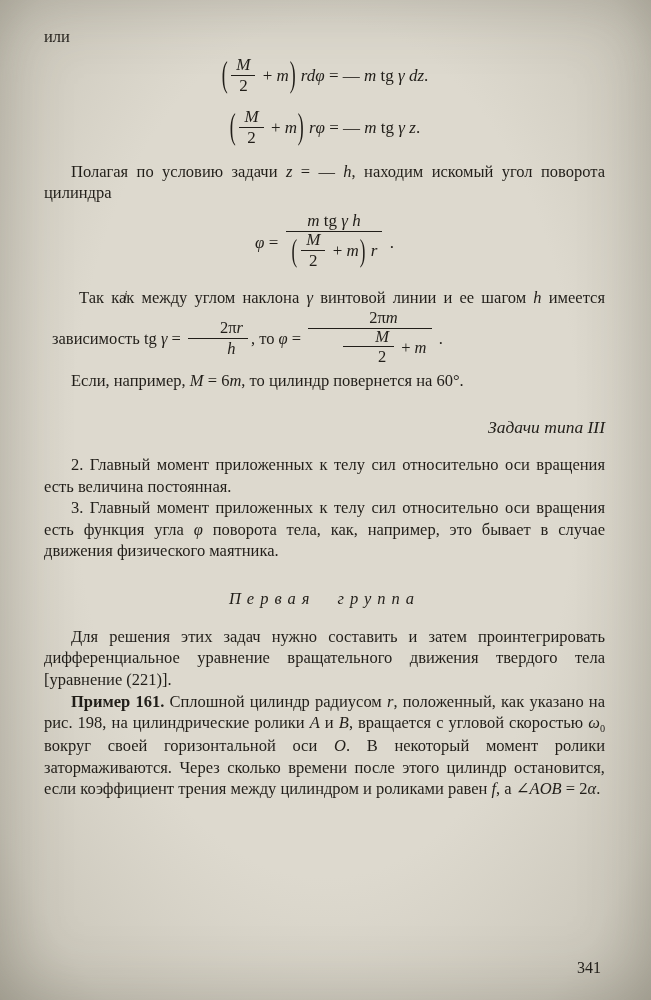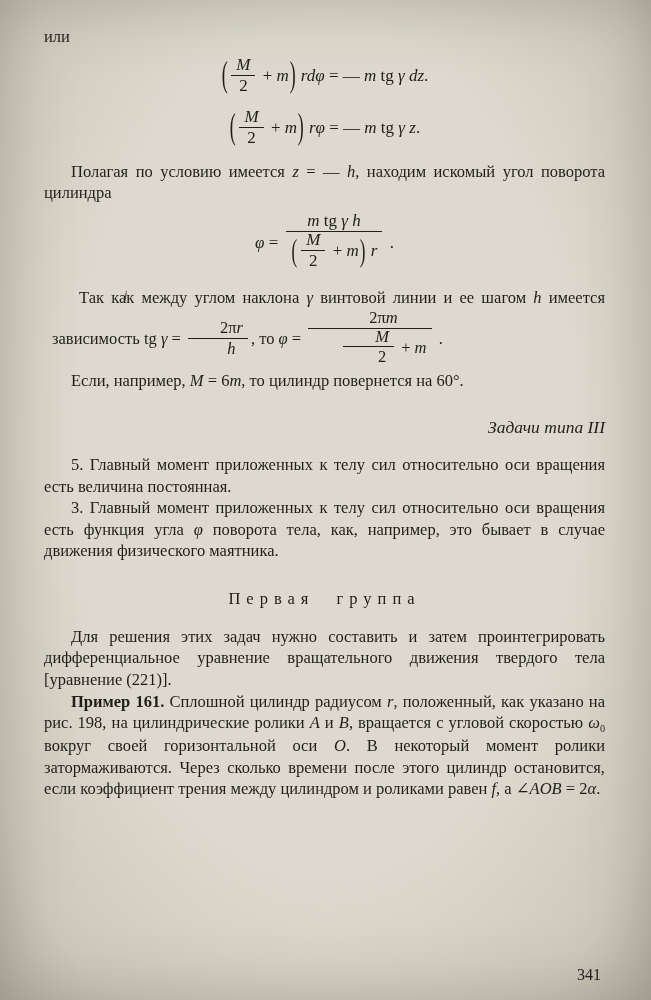--- a/index.html
+++ b/index.html
@@ -71,25 +71,26 @@
     font-size: 17.5px;
     margin: 24px 0 15px 0;
   }
   .heading-spaced {
     text-align: center;
     text-indent: 0;
     font-size: 16.5px;
     letter-spacing: 6px;
     word-spacing: 12px;
     margin: 26px 0 16px 0;
+    font-style: italic;
   }
   .page-number {
     position: absolute;
     right: 50px;
-    bottom: 16px;
+    bottom: 23px;
     font-size: 16px;
   }
   .artifact {
     position: absolute;
     left: 124px;
     top: 288px;
     font-size: 12px;
     font-style: italic;
     color: #3a372f;
   }
@@ -109,21 +110,21 @@
           <span class="fnum"><span class="i">M</span></span>
           <span class="fden"><span>2</span></span>
         </span><span> + </span><span class="i">m</span><span class="paren">)</span><span> </span><span class="i">r</span><span class="i">d</span><span class="i">φ</span><span> = — </span><span class="i">m</span><span> tg </span><span class="i">γ</span><span> </span><span class="i">d</span><span class="i">z</span><span>.</span></div>
 
 
     <div class="formula"><span class="paren">(</span><span class="frac">
           <span class="fnum"><span class="i">M</span></span>
           <span class="fden"><span>2</span></span>
         </span><span> + </span><span class="i">m</span><span class="paren">)</span><span> </span><span class="i">r</span><span class="i">φ</span><span> = — </span><span class="i">m</span><span> tg </span><span class="i">γ</span><span> </span><span class="i">z</span><span>.</span></div>
 
-    <p><span>Полагая по условию имеется </span><span class="i">z</span><span> = — </span><span class="i">h</span><span>, находим искомый угол поворота цилиндра</span></p>
+    <p><span>Полагая по условию задачи </span><span class="i">z</span><span> = — </span><span class="i">h</span><span>, находим искомый угол поворота цилиндра</span></p>
 
     <div class="formula"><span class="i">φ</span><span> = </span><span class="frac">
           <span class="fnum"><span class="i">m</span><span> tg </span><span class="i">γ</span><span> </span><span class="i">h</span></span>
           <span class="fden"><span class="paren">(</span><span class="frac">
               <span class="fnum"><span class="i">M</span></span>
               <span class="fden"><span>2</span></span>
             </span><span> + </span><span class="i">m</span><span class="paren">)</span><span> </span><span class="i">r</span></span>
         </span><span> .</span></div>
 
     <p class="para-relation"><span>Так как между углом наклона </span><span class="i">γ</span><span> винтовой линии и ее шагом </span><span class="i">h</span><span> имеется зависимость tg </span><span class="i">γ</span><span> = </span><span class="frac">
@@ -135,21 +136,21 @@
               <span class="fnum"><span class="i">M</span></span>
               <span class="fden"><span>2</span></span>
             </span><span> + </span><span class="i">m</span></span>
         </span><span> .</span></p>
 
     <p><span>Если, например, </span><span class="i">M</span><span> = 6</span><span class="i">m</span><span>, то цилиндр повернется на 60°.</span></p>
 
     <p class="heading-italic">Задачи типа III</p>
 
 
-    <p>5. Главный момент приложенных к телу сил относительно оси вращения есть величина постоянная.</p>
+    <p>2. Главный момент приложенных к телу сил относительно оси вращения есть величина постоянная.</p>
 
 
     <p><span>3. Главный момент приложенных к телу сил относительно оси вращения есть функция угла </span><span class="i">φ</span><span> поворота тела, как, например, это бывает в случае движения физического маятника.</span></p>
 
     <p class="heading-spaced">Первая группа</p>
 
     <p>Для решения этих задач нужно составить и затем проинтегрировать дифференциальное уравнение вращательного движения твердого тела [уравнение (221)].</p>
 
     <p><span class="b">Пример 161.</span><span> Сплошной цилиндр радиусом </span><span class="i">r</span><span>, положенный, как указано на рис. 198, на цилиндрические ролики </span><span class="i">A</span><span> и </span><span class="i">B</span><span>, вращается с угловой скоростью </span><span class="i">ω</span><span class="sub">0</span><span> вокруг своей горизонтальной оси </span><span class="i">O</span><span>. В некоторый момент ролики затормаживаются. Через сколько времени после этого цилиндр остановится, если коэффициент трения между цилиндром и роликами равен </span><span class="i">f</span><span>, а ∠</span><span class="i">AOB</span><span> = 2</span><span class="i">α</span><span>.</span></p>
 

